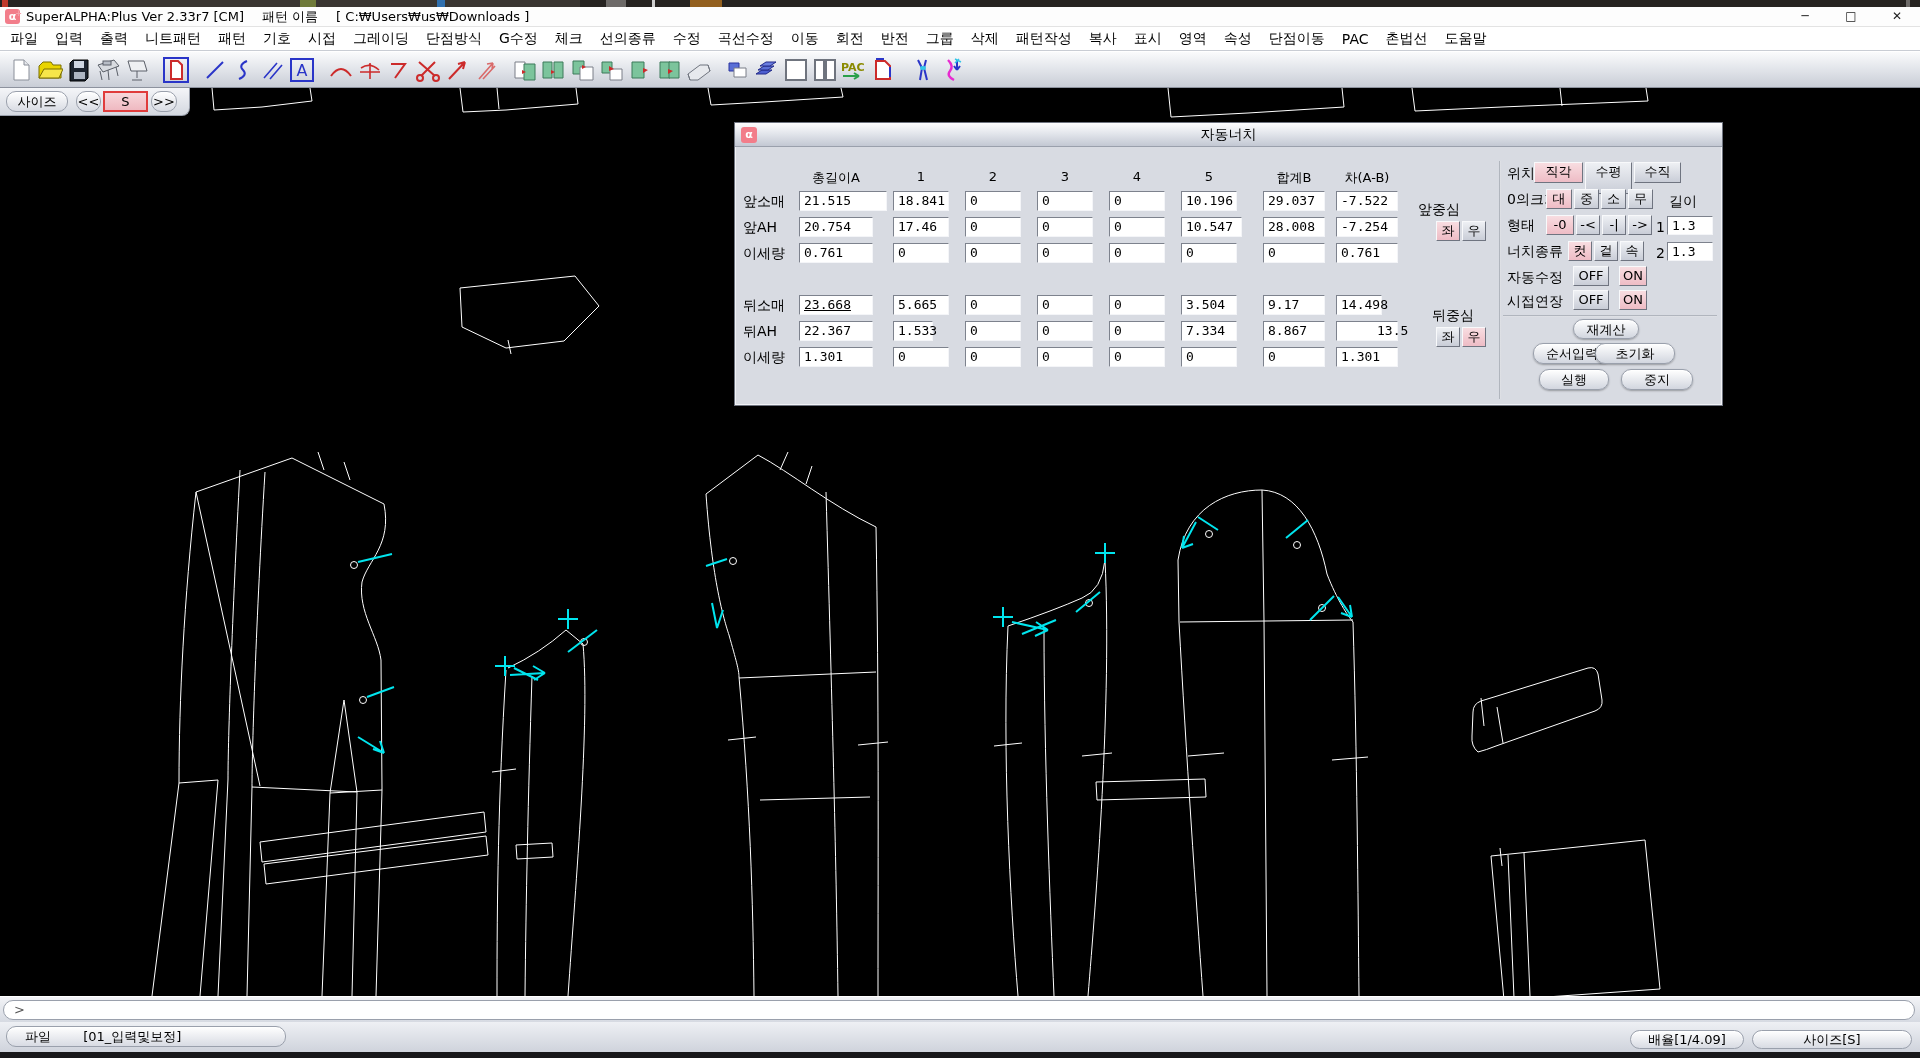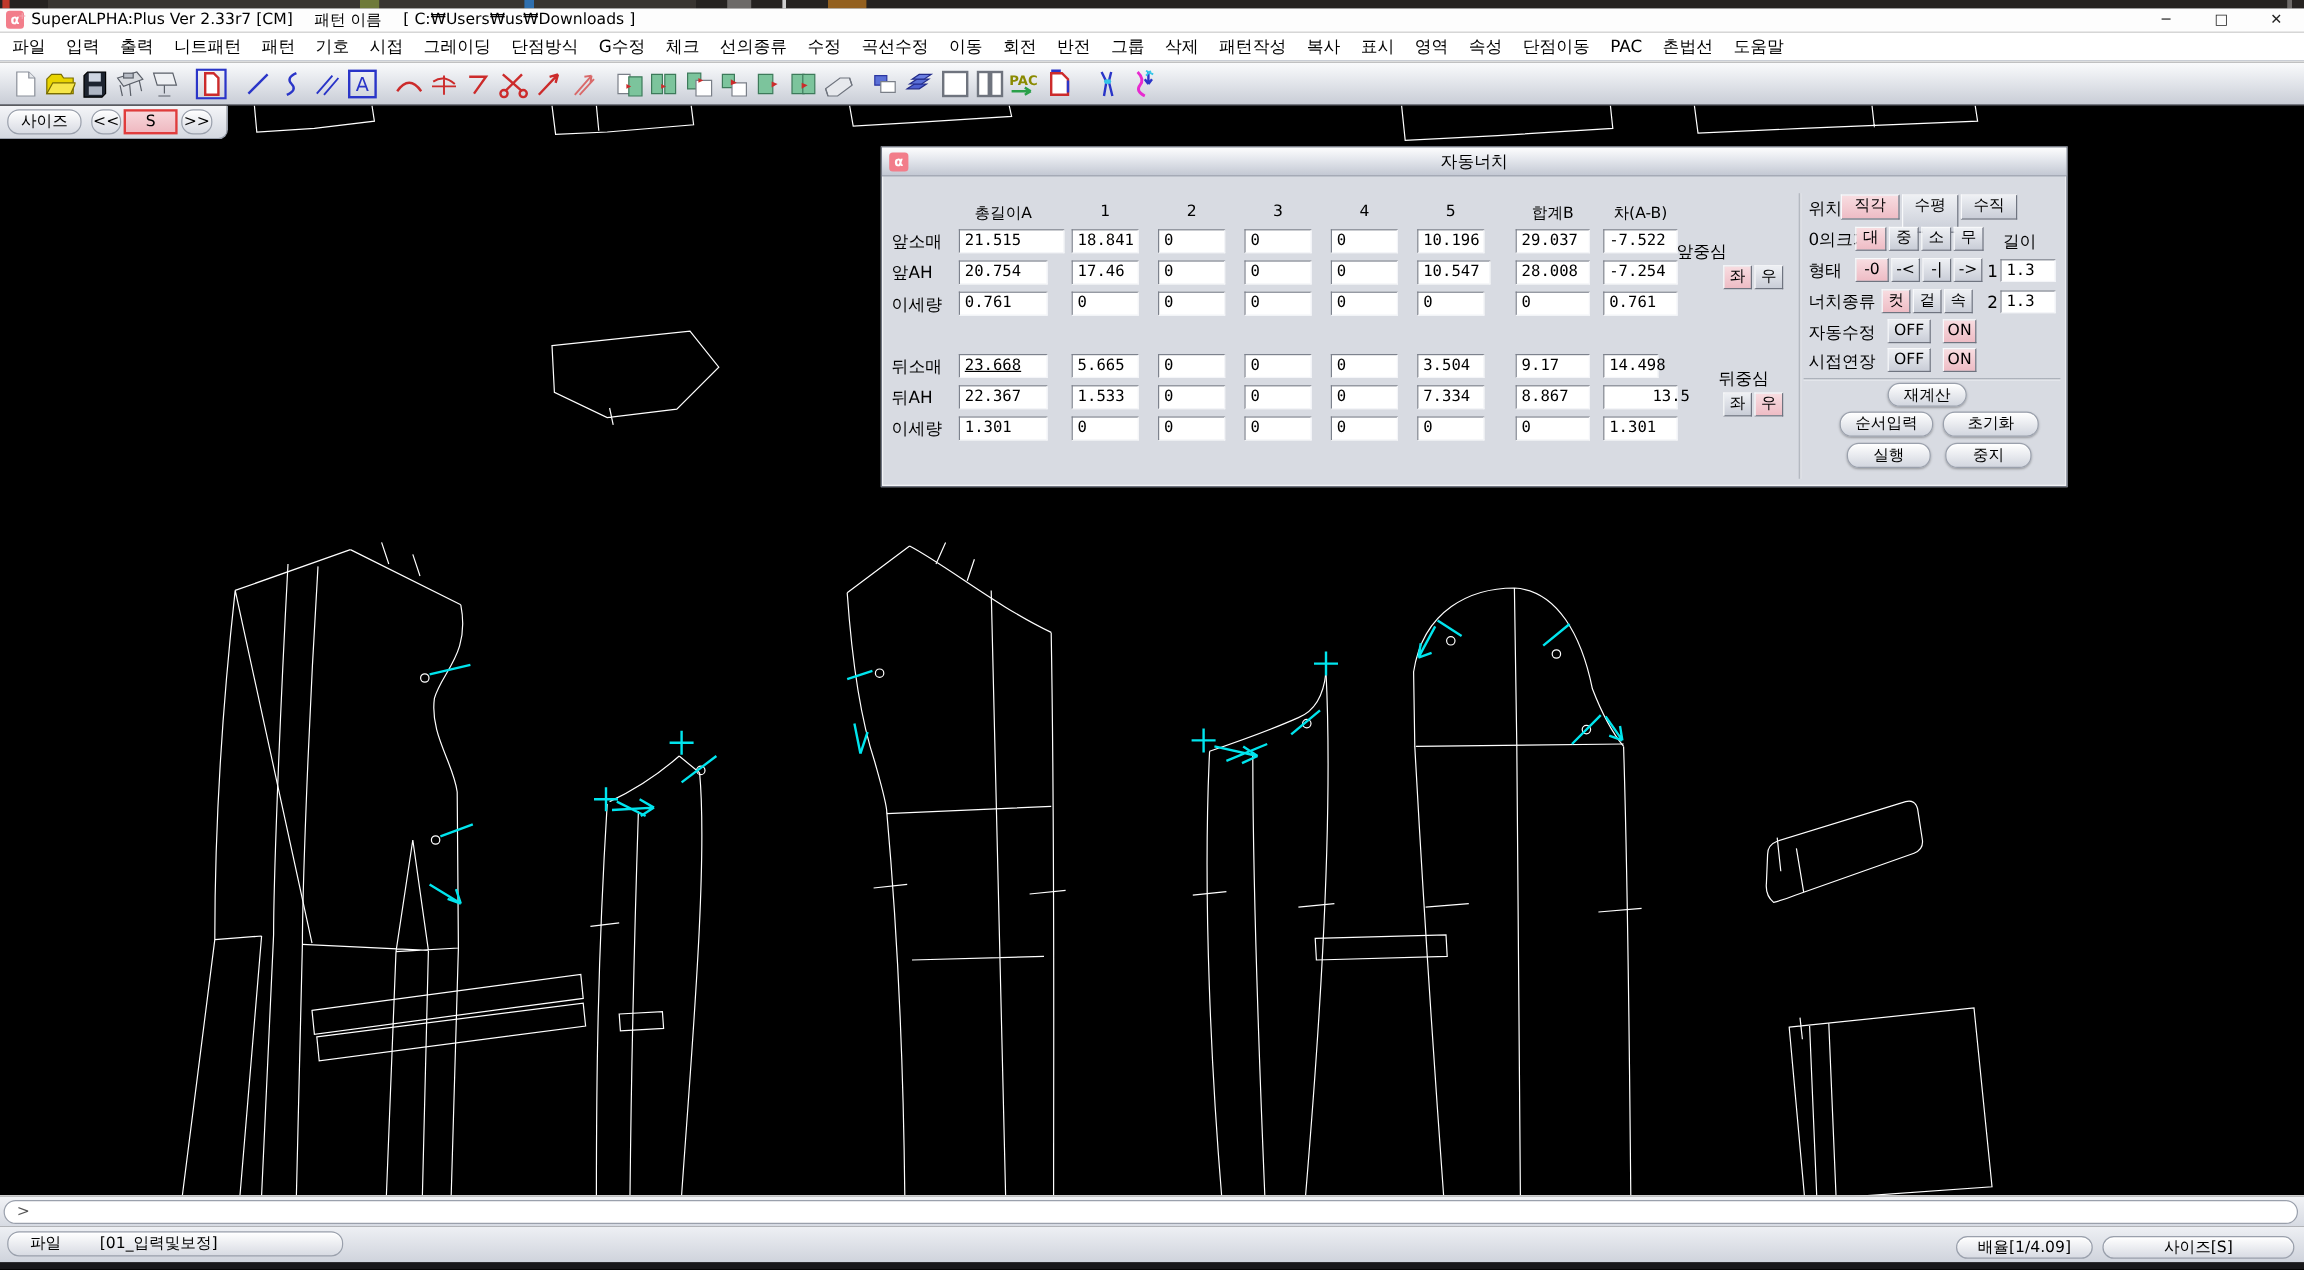--- a/index.html
+++ b/index.html
@@ -459,38 +459,38 @@
     <div class="fld" style="left:64px;top:172px;width:74px;text-decoration:underline;">23.668</div>
     <div class="fld" style="left:158px;top:172px;width:56px;">5.665</div>
     <div class="fld" style="left:230px;top:172px;width:56px;">0</div>
     <div class="fld" style="left:302px;top:172px;width:56px;">0</div>
     <div class="fld" style="left:374px;top:172px;width:56px;">0</div>
     <div class="fld" style="left:446px;top:172px;width:56px;">3.504</div>
     <div class="fld" style="left:528px;top:172px;width:62px;">9.17</div>
     <div class="fld" style="left:601px;top:172px;width:46px;">14.498</div>
 
     <div class="fld" style="left:64px;top:198px;width:74px;">22.367</div>
-    <div class="fld" style="left:158px;top:198px;width:56px;">1.533</div>
+    <div class="fld" style="left:158px;top:198px;width:40px;">1.533</div>
     <div class="fld" style="left:230px;top:198px;width:56px;">0</div>
     <div class="fld" style="left:302px;top:198px;width:56px;">0</div>
     <div class="fld" style="left:374px;top:198px;width:56px;">0</div>
     <div class="fld" style="left:446px;top:198px;width:56px;">7.334</div>
     <div class="fld" style="left:528px;top:198px;width:62px;">8.867</div>
     <div class="fld" style="left:601px;top:198px;width:62px;padding-left:40px;">13.5</div>
 
     <div class="fld" style="left:64px;top:224px;width:74px;">1.301</div>
     <div class="fld" style="left:158px;top:224px;width:56px;">0</div>
     <div class="fld" style="left:230px;top:224px;width:56px;">0</div>
     <div class="fld" style="left:302px;top:224px;width:56px;">0</div>
     <div class="fld" style="left:374px;top:224px;width:56px;">0</div>
     <div class="fld" style="left:446px;top:224px;width:56px;">0</div>
     <div class="fld" style="left:528px;top:224px;width:62px;">0</div>
     <div class="fld" style="left:601px;top:224px;width:62px;">1.301</div>
 
-    <div class="plabel" style="left:662px;top:78px;text-align:center;">앞중심</div>
+    <div class="plabel" style="left:683px;top:78px;text-align:center;">앞중심</div>
     <div class="opt sel" style="left:701px;top:98px;width:24px;">좌</div>
     <div class="opt" style="left:727px;top:98px;width:24px;">우</div>
     <div class="plabel" style="left:697px;top:184px;">뒤중심</div>
     <div class="opt" style="left:701px;top:204px;width:24px;">좌</div>
     <div class="opt sel" style="left:727px;top:204px;width:24px;">우</div>
 
     <div class="divider-v" style="left:764px;top:38px;height:238px;"></div>
 
     <div class="plabel" style="left:772px;top:42px;">위치</div>
     <div class="opt sel" style="left:799px;top:39px;width:49px;height:21px;">직각</div>
@@ -524,21 +524,21 @@
     <div class="opt sel" style="left:884px;top:143px;width:28px;">ON</div>
 
     <div class="plabel" style="left:772px;top:170px;">시접연장</div>
     <div class="opt" style="left:838px;top:167px;width:36px;">OFF</div>
     <div class="opt sel" style="left:884px;top:167px;width:28px;">ON</div>
 
     <div class="groove-h" style="left:768px;top:192px;width:214px;"></div>
 
     <div class="dbtn" style="left:838px;top:196px;width:66px;height:20px;line-height:19px;">재계산</div>
     <div class="dbtn" style="left:798px;top:220px;width:78px;height:21px;line-height:20px;">순서입력</div>
-    <div class="dbtn" style="left:884px;top:220px;width:80px;height:21px;line-height:20px;">초기화</div>
+    <div class="dbtn" style="left:860px;top:220px;width:80px;height:21px;line-height:20px;">초기화</div>
     <div class="dbtn" style="left:804px;top:246px;width:70px;height:21px;line-height:20px;">실행</div>
     <div class="dbtn" style="left:886px;top:246px;width:72px;height:21px;line-height:20px;">중지</div>
   </div>
 
   <div class="abs cmdbar">
     <div class="cmd-input">&gt;</div>
   </div>
 
   <div class="abs statusbar">
     <div class="abs pill" style="left:6px;top:4px;width:280px;height:21px;text-align:left;">

